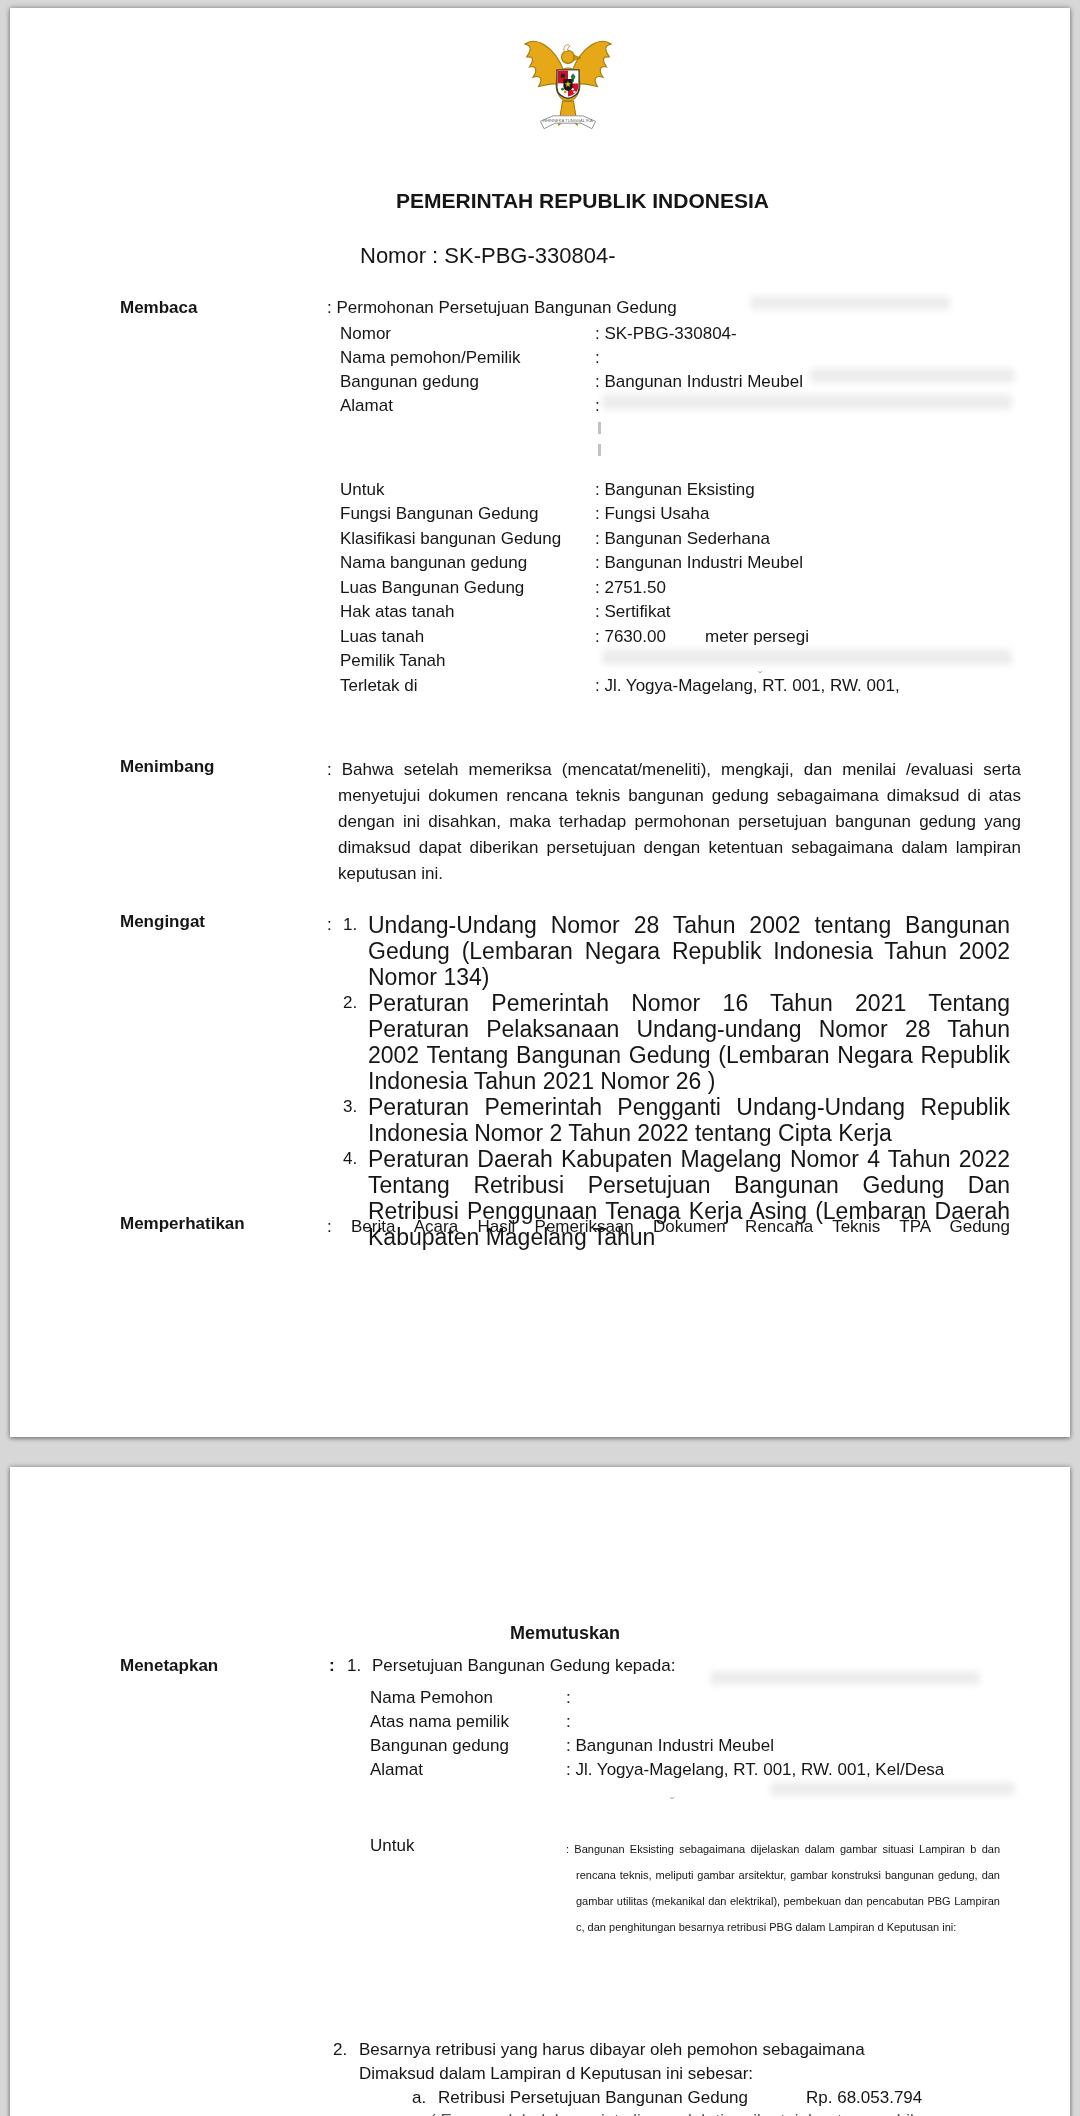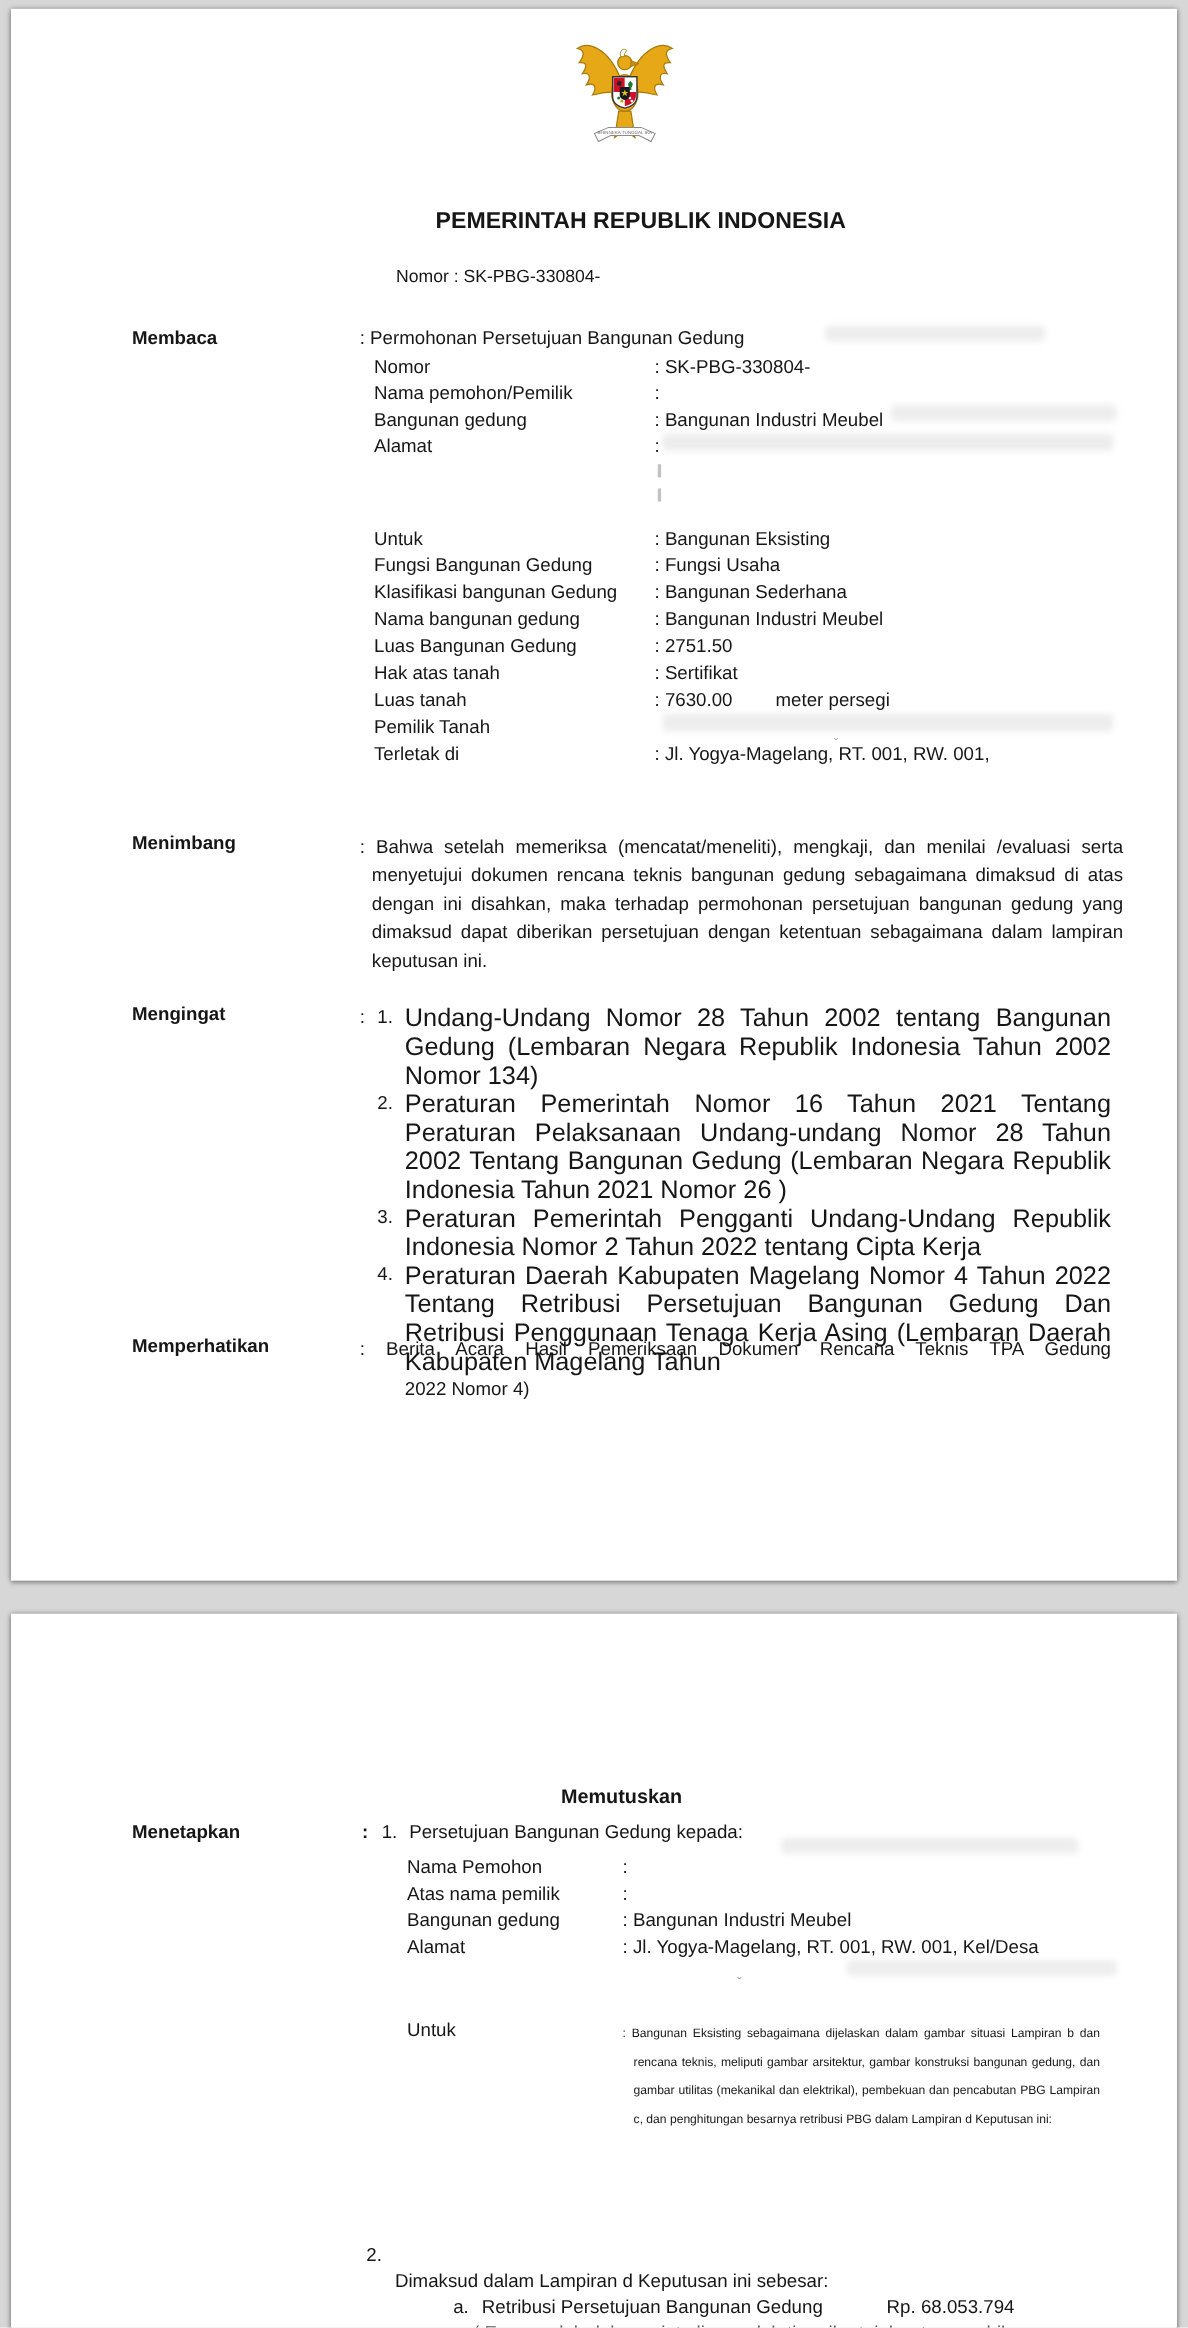--- a/index.html
+++ b/index.html
@@ -26,21 +26,21 @@
   
   .k1{position:absolute;left:330px;font-size:17px;white-space:nowrap;}
   .v1{position:absolute;left:585px;font-size:17px;white-space:nowrap;}
   .sfx1{position:absolute;left:695px;font-size:17px;white-space:nowrap;}
 
   
   .k2{position:absolute;left:360px;font-size:17px;white-space:nowrap;}
   .v2{position:absolute;left:556px;font-size:17px;white-space:nowrap;}
 
   .title-line{font-weight:bold;font-size:21px;line-height:25px;white-space:nowrap;margin-left:36px;}
-  .nomor-line{font-size:16px;white-space:nowrap;}
+  .nomor-line{font-size:22px;white-space:nowrap;}
 
   .para{
     position:absolute;left:317px;width:683px;
     font-size:17px;line-height:26px;text-align:justify;
     padding-left:11px;text-indent:-11px;
   }
   .para-colon-block{position:absolute;left:317px;width:683px;}
   .mcolon{position:absolute;left:0;top:0;font-size:17px;line-height:26px;}
   .numlist{margin-left:16px;}
   .numitem{display:flex;}
@@ -208,21 +208,20 @@
         <span class="itxt">Peraturan Pemerintah Nomor 16 Tahun 2021 Tentang Peraturan Pelaksanaan Undang-undang Nomor 28 Tahun 2002 Tentang Bangunan Gedung (Lembaran Negara Republik Indonesia Tahun 2021 Nomor 26 )</span>
       </div>
       <div class="numitem">
         <span class="num">3.</span>
         <span class="itxt">Peraturan Pemerintah Pengganti Undang-Undang Republik Indonesia Nomor 2 Tahun 2022 tentang Cipta Kerja</span>
       </div>
       <div class="numitem">
         <span class="num">4.</span>
         <span style="flex:1">
           <div class="itxt">Peraturan Daerah Kabupaten Magelang Nomor 4 Tahun 2022 Tentang Retribusi Persetujuan Bangunan Gedung Dan Retribusi Penggunaan Tenaga Kerja Asing (Lembaran Daerah Kabupaten Magelang Tahun</div>
-          <div class="itail">2022 Nomor 4)</div>
         </span>
       </div>
     </div>
   </div>
 
   <div class="lbl" style="top:1206px;">Memperhatikan</div>
   <div class="justify-all" style="top:1206px;">: Berita Acara Hasil Pemeriksaan Dokumen Rencana Teknis TPA Gedung</div>
 </div>
 
 <div class="page" id="page2">
@@ -253,20 +252,21 @@
     <span class="v2" style="top:293px;">: Jl. Yogya-Magelang, RT. 001, RW. 001, Kel/Desa</span>
   </div>
 
   <div class="faint-mark" style="left:660px;top:317px;">ˬ</div>
   <div class="blur-patch" style="left:760px;top:315px;width:245px;height:14px;"></div>
 
   <span class="k2" style="top:369px;">Untuk</span>
   <div class="untuk-val" style="top:369px;">: Bangunan Eksisting sebagaimana dijelaskan dalam gambar situasi Lampiran b dan rencana teknis, meliputi gambar arsitektur, gambar konstruksi bangunan gedung, dan gambar utilitas (mekanikal dan elektrikal), pembekuan dan pencabutan PBG Lampiran c, dan penghitungan besarnya retribusi PBG dalam Lampiran d Keputusan ini:</div>
 
   <span class="line" style="left:323px;top:573px;">2.</span>
+  <span class="line" style="left:349px;top:573px;">Besarnya retribusi yang harus dibayar oleh pemohon sebagaimana</span>
   <span class="line" style="left:349px;top:597px;">Dimaksud dalam Lampiran d Keputusan ini sebesar:</span>
 
   <span class="line" style="left:402px;top:621px;">a.</span>
   <span class="line" style="left:428px;top:621px;">Retribusi Persetujuan Bangunan Gedung</span>
   <span class="line" style="left:796px;top:621px;">Rp. 68.053.794</span>
 
   <div class="clipped-line" style="left:420px;top:644px;">( Enam puluh delapan juta lima puluh tiga ribu tujuh ratus sembilan</div>
 </div>
 
 </body></html>

